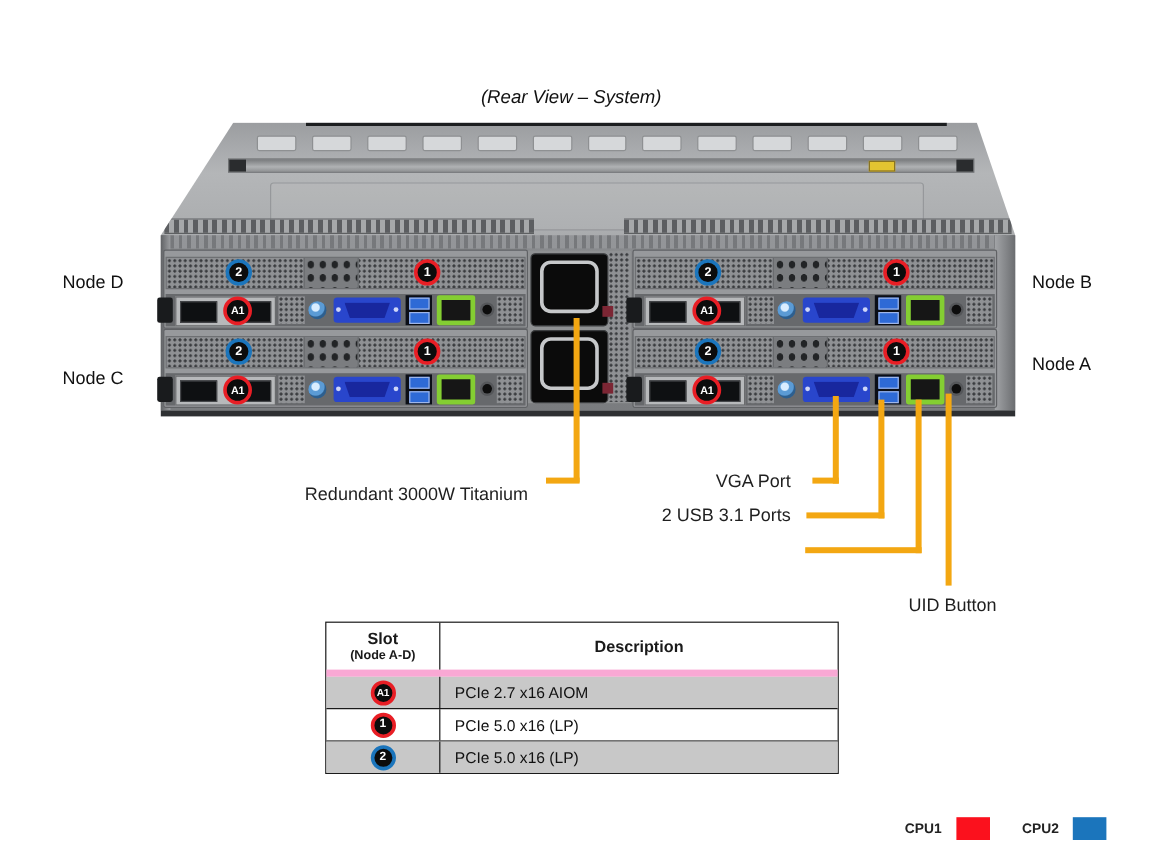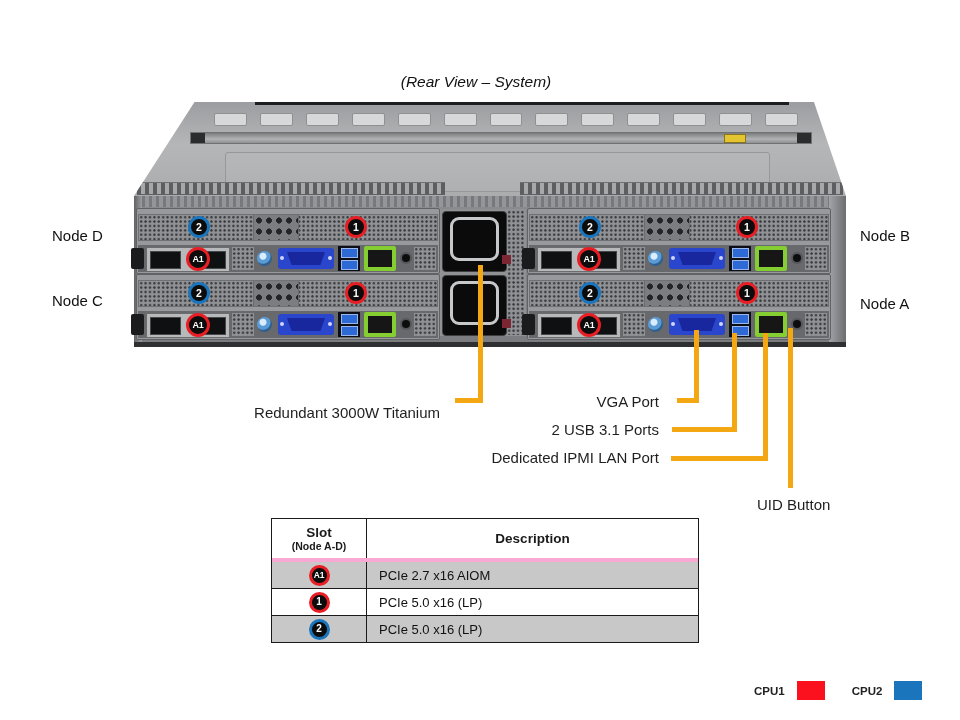--- a/index.html
+++ b/index.html
@@ -85,21 +85,21 @@
   .b22{width:22px;height:22px;font-size:10.5px;}
   .b24{width:24px;height:24px;font-size:9px;letter-spacing:-0.3px;}
   .tbadge{position:static;display:inline-flex;width:21px;height:21px;font-size:10px;}
   .tbadge.a1{font-size:8.5px;letter-spacing:-0.3px;}
 
   
   .cline{position:absolute;background:#f3a712;z-index:8;}
 
   
   #slot-table{left:271px;top:518px;width:426px;border:1px solid #1a1a1a;background:#fff;}
-  .thead{display:flex;height:39px;border-bottom:4px solid #f9a8d4;}
+  .thead{display:flex;height:39px;border-bottom:6px solid #f9a8d4;}
   .tc1{width:95px;border-right:1px solid #1a1a1a;display:flex;flex-direction:column;align-items:center;justify-content:center;box-sizing:border-box;}
   .tc2{flex:1;display:flex;align-items:center;box-sizing:border-box;text-align:center;}
   .thead .tc2{justify-content:center;font-weight:700;font-size:13.5px;}
   .h-slot{font-weight:700;font-size:13.5px;}
   .h-sub{font-weight:700;font-size:10.5px;}
   .trow{display:flex;height:26px;border-bottom:1px solid #1a1a1a;}
   .trow:last-child{border-bottom:none;}
   .shade{background:#c8c8c8;}
   .trow .tc2{padding-left:12px;font-size:13px;color:#111;}
 
@@ -273,21 +273,21 @@
           <span class="ubtn"></span>
           <span class="perf perf3"></span>
         </div>
       </div>
     </div>
 
     <div class="abs bottom-edge"></div>
   </div>
 
   <div class="abs nodelbl" style="left:52px;top:227px">Node D</div>
-  <div class="abs nodelbl" style="left:52px;top:292px">Node C</div>
+  <div class="abs nodelbl" style="left:52px;top:307px">Node C</div>
   <div class="abs nodelbl" style="left:860px;top:227px">Node B</div>
   <div class="abs nodelbl" style="left:860px;top:295px">Node A</div>
 
   <div class="cline" style="left:478px;top:265px;width:5px;height:137px"></div>
   <div class="cline" style="left:455px;top:398px;width:28px;height:5px"></div>
 
   <div class="cline" style="left:694px;top:330px;width:5px;height:73px"></div>
   <div class="cline" style="left:677px;top:398px;width:22px;height:5px"></div>
 
   <div class="cline" style="left:732px;top:333px;width:5px;height:99px"></div>
@@ -296,21 +296,20 @@
   <div class="cline" style="left:763px;top:333px;width:5px;height:128px"></div>
   <div class="cline" style="left:671px;top:456px;width:97px;height:5px"></div>
 
   <div class="cline" style="left:788px;top:328px;width:5px;height:160px"></div>
 
   <div class="abs callout-lbl r-align" style="right:512px;top:404px;line-height:18px">
     <div>Redundant 3000W Titanium</div>
   </div>
   <div class="abs callout-lbl" style="right:293px;top:393px">VGA Port</div>
   <div class="abs callout-lbl" style="right:293px;top:421px">2 USB 3.1 Ports</div>
-  <div class="abs callout-lbl" style="right:293px;top:449px">Dedicated IPMI LAN Port</div>
   <div class="abs callout-lbl" style="left:757px;top:496px">UID Button</div>
 
   <div class="abs" id="slot-table">
     <div class="thead">
       <div class="tc1">
         <span class="h-slot">Slot</span>
         <span class="h-sub">(Node A-D)</span>
       </div>
       <div class="tc2">Description</div>
     </div>

